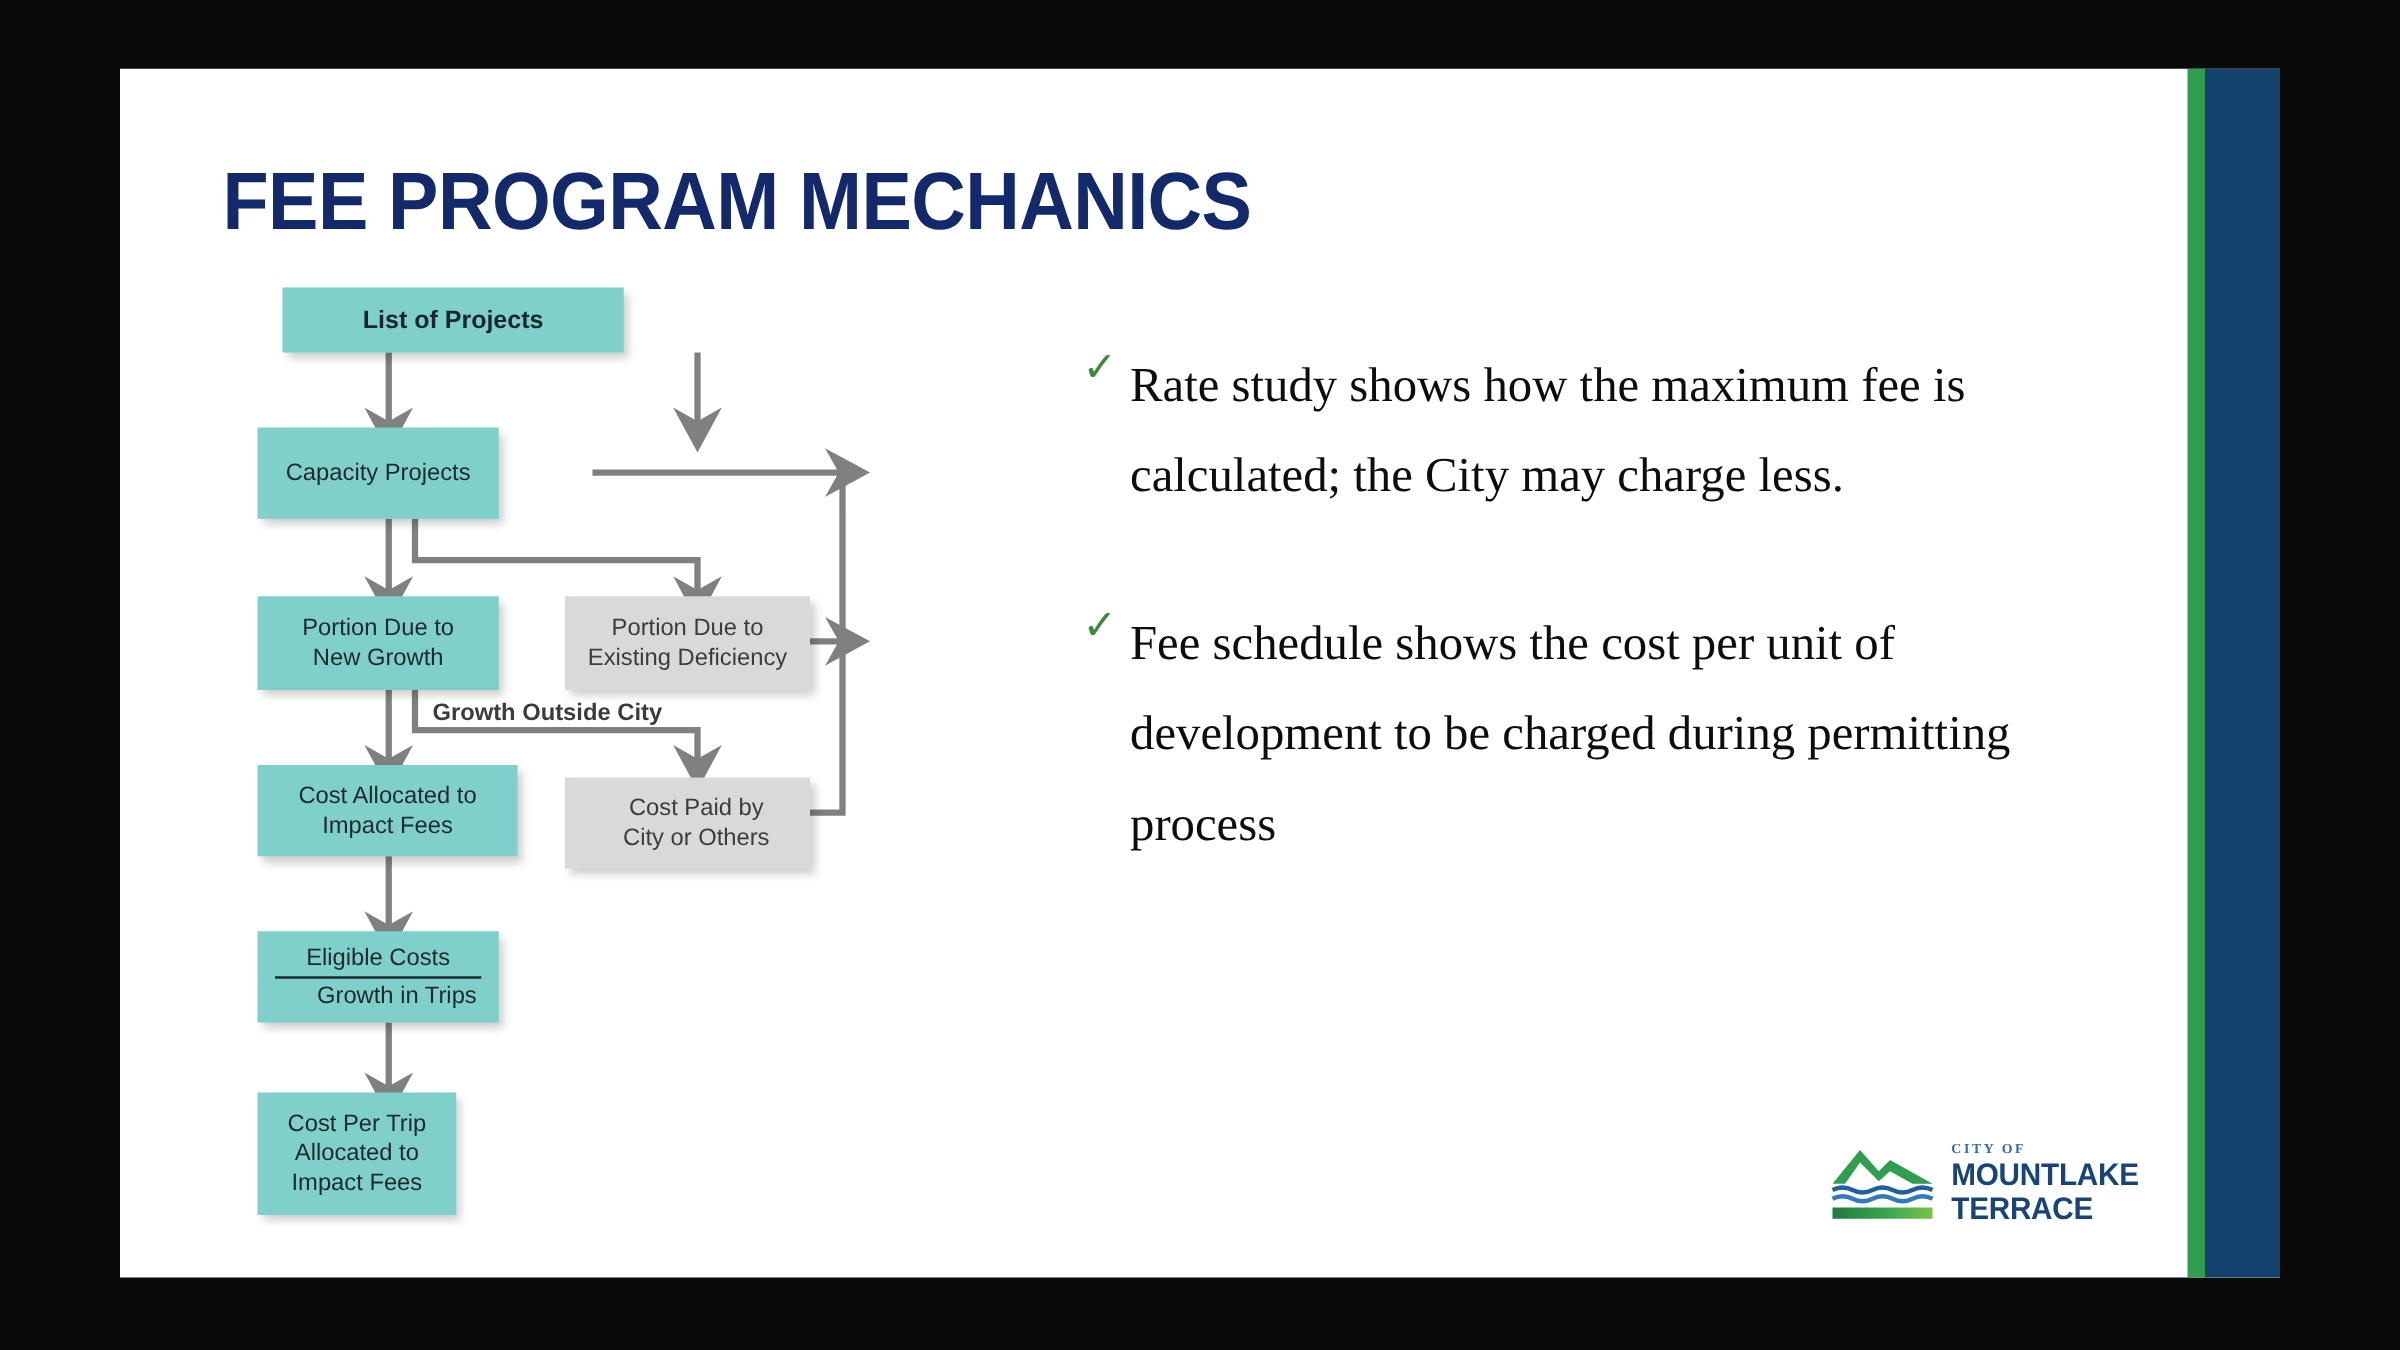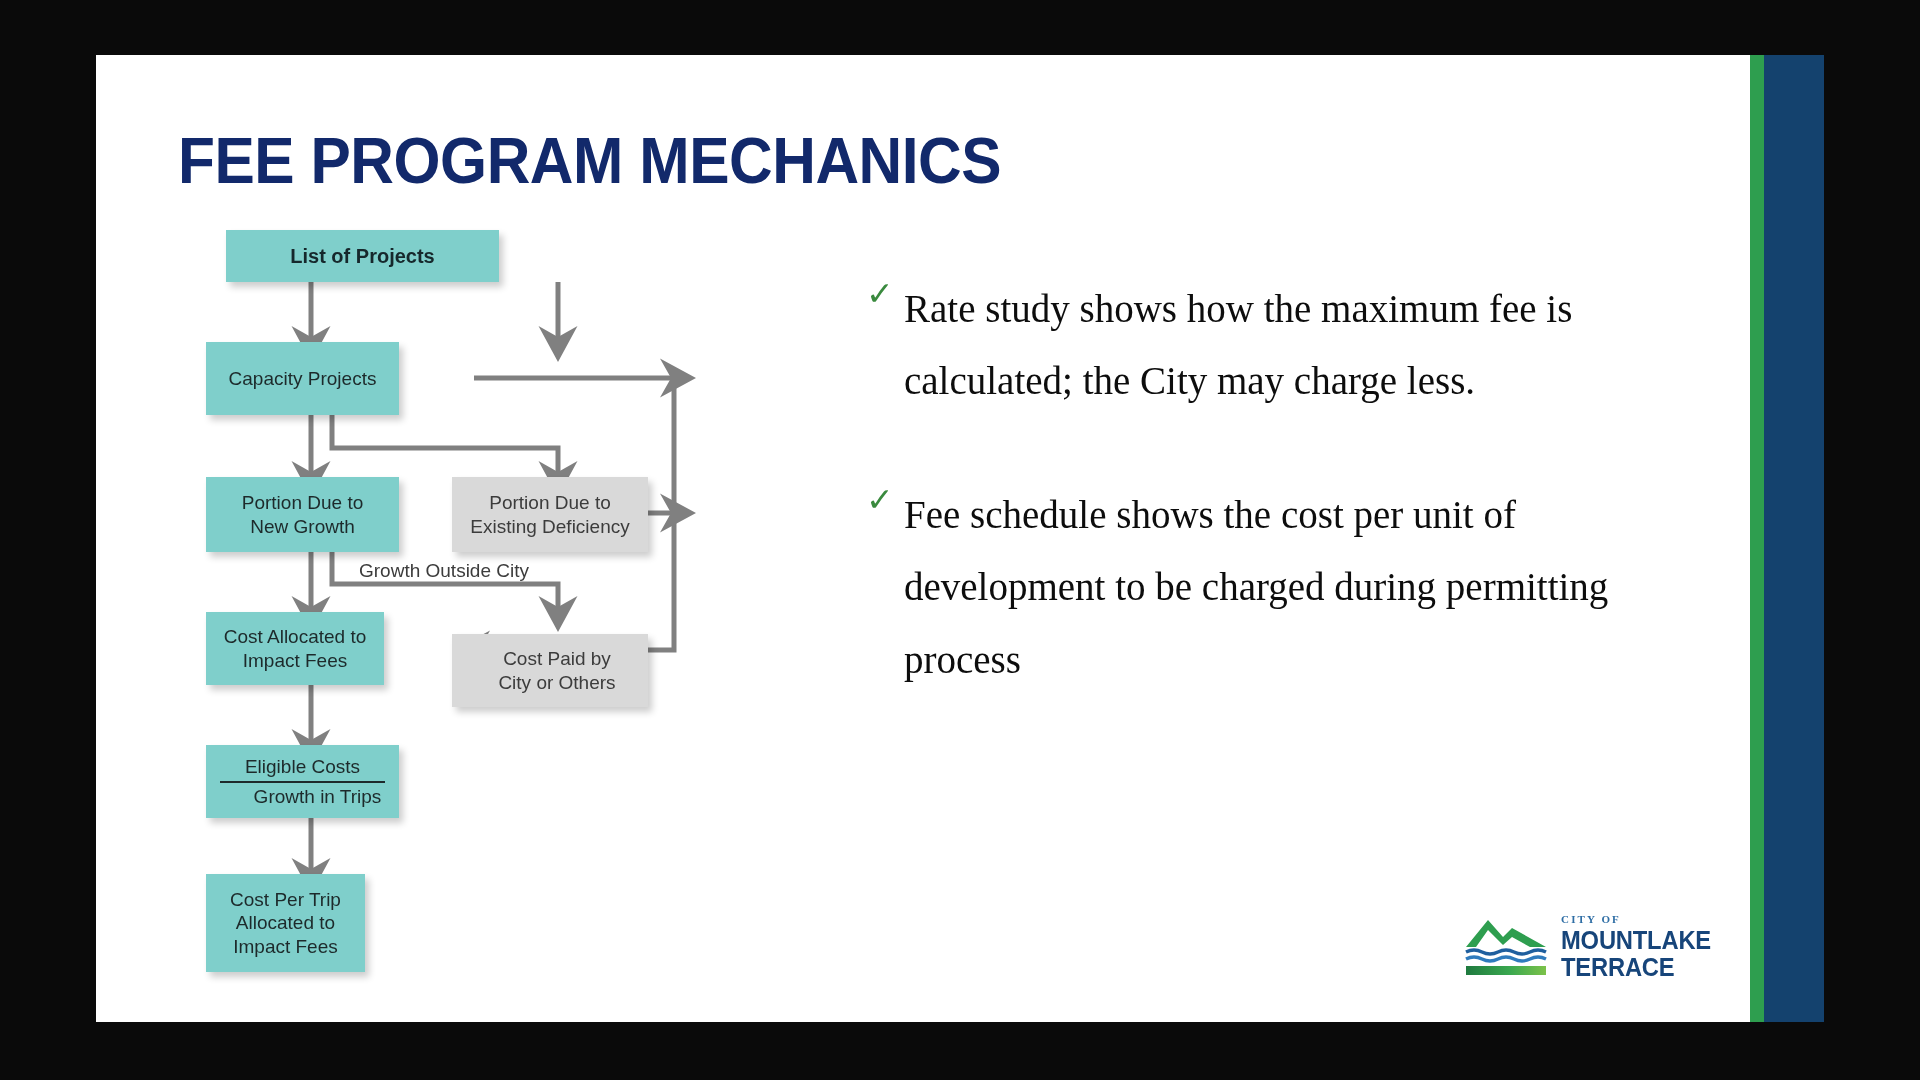--- a/index.html
+++ b/index.html
@@ -242,28 +242,28 @@
       <div class="node teal" style="left:0; top:247px; width:193px; height:75px;">
         <span>Portion Due to</span>
         <span>New Growth</span>
       </div>
 
       <div class="node gray" style="left:246px; top:247px; width:196px; height:75px;">
         <span>Portion Due to</span>
         <span>Existing Deficiency</span>
       </div>
 
-      <div class="edge-label" style="left:153px; top:330px;">Growth Outside City</div>
-
-      <div class="node teal" style="left:0; top:382px; width:178px; height:73px;">
+      <div class="edge-label" style="left:140px; top:330px;font-weight:bold;">Growth Outside City</div>
+
+      <div class="node teal" style="left:0; top:382px; width:208px; height:73px;">
         <span>Cost Allocated to</span>
         <span>Impact Fees</span>
       </div>
 
-      <div class="node gray" style="left:246px; top:404px; width:196px; height:73px;padding-left:20px;">
+      <div class="node gray" style="left:246px; top:392px; width:196px; height:73px;padding-left:20px;">
         <span>Cost Paid by</span>
         <span>City or Others</span>
       </div>
 
       <div class="node teal" style="left:0; top:515px; width:193px; height:73px;">
         <div class="frac">
           <span class="num">Eligible Costs</span>
           <span class="bar"></span>
           <span class="den">Growth in Trips</span>
         </div>

